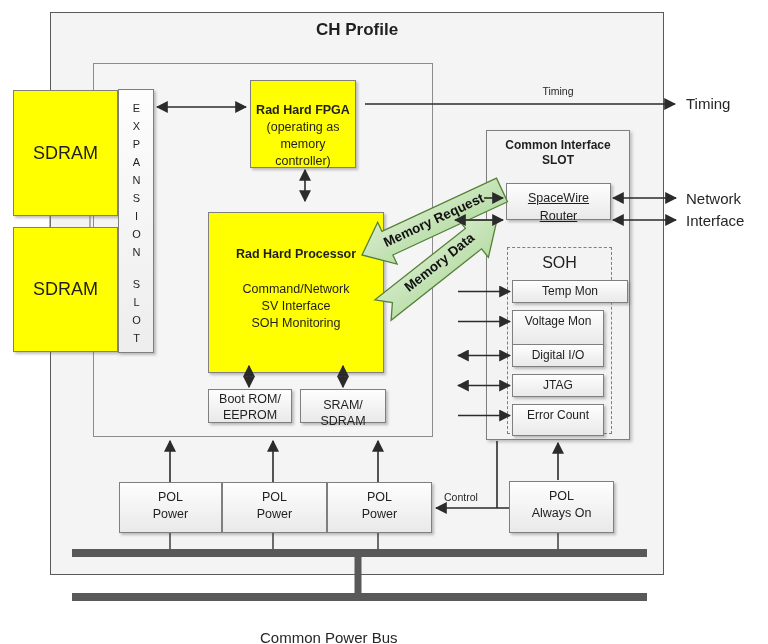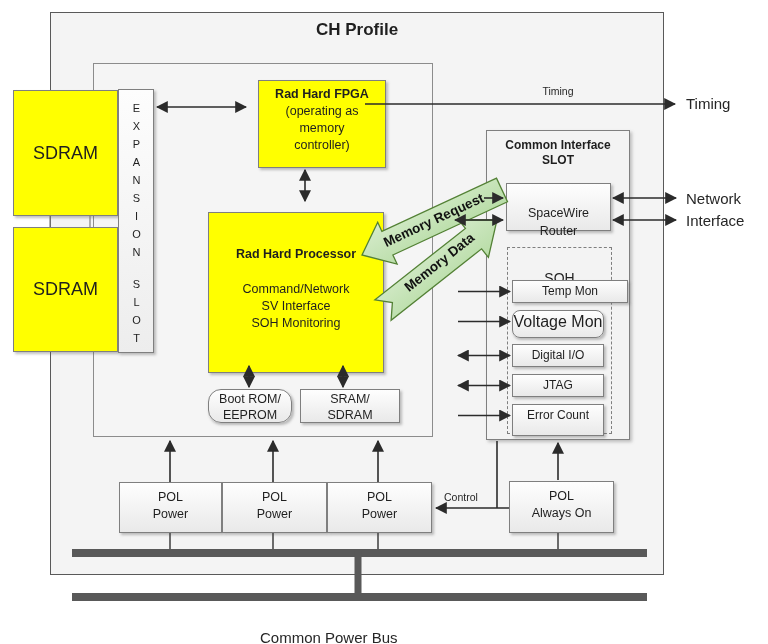--- a/index.html
+++ b/index.html
@@ -52,62 +52,62 @@
   </div>
   <div class="box yellow" style="left:13px; top:227px; width:105px; height:125px; display:flex; align-items:center; justify-content:center; font-size:18px;">
     <span>SDRAM</span>
   </div>
 
   <div class="box expansion" style="left:118px; top:89px; width:36px; height:264px;">
     <span class="vword">EXPANSION</span>
     <span class="vword" style="margin-top:14px;">SLOT</span>
   </div>
 
-  <div class="box yellow" style="left:258px; top:80px; width:128px; height:88px; padding-top:5px;">
+  <div class="box yellow" style="left:250px; top:80px; width:106px; height:88px; padding-top:21px;">
     <div class="bold">Rad Hard FPGA</div>
     <div>(operating as</div>
     <div>memory</div>
     <div>controller)</div>
   </div>
 
   <div class="box yellow" style="left:208px; top:212px; width:176px; height:161px;">
     <div class="bold" style="margin-top:33px;">Rad Hard Processor</div>
     <div style="margin-top:18px;">
       <div>Command/Network</div>
       <div>SV Interface</div>
       <div>SOH Monitoring</div>
     </div>
   </div>
 
-  <div class="box" style="left:208px; top:389px; width:84px; height:34px; line-height:16px; padding-top:1px;border-radius:13px;">
+  <div class="box" style="left:208px; top:389px; width:84px; height:34px; line-height:16px; padding-top:1px;">
     <div>Boot ROM/</div>
     <div>EEPROM</div>
   </div>
-  <div class="box" style="left:300px; top:389px; width:100px; height:34px; line-height:16px; padding-top:1px;">
+  <div class="box" style="left:300px; top:389px; width:86px; height:34px; line-height:16px; padding-top:7px;">
     <div>SRAM/</div>
     <div>SDRAM</div>
   </div>
 
   <div class="panel smac" style="left:486px; top:130px; width:144px; height:310px; text-align:center;">
     <div class="bold" style="margin-top:7px; font-size:12px; line-height:15px;">Common Interface</div>
     <div class="bold" style="font-size:12px; line-height:15px;">SLOT</div>
   </div>
 
-  <div class="box" style="left:506px; top:183px; width:105px; height:48px; line-height:18px; padding-top:20px;">
+  <div class="box" style="left:506px; top:183px; width:105px; height:37px; line-height:18px; padding-top:5px;text-decoration:underline;">
     <div>SpaceWire</div>
     <div>Router</div>
   </div>
 
   <div class="dashed" style="left:507px; top:247px; width:105px; height:187px;">
-    <div style="margin-top:22px; font-size:14px;">SOH</div>
+    <div style="margin-top:6px; font-size:16px;">SOH</div>
   </div>
   <div class="box" style="left:512px; top:280px; width:116px; height:23px; font-size:12px; line-height:21px;">
     <span>Temp Mon</span>
   </div>
-  <div class="box" style="left:512px; top:310px; width:92px; height:28px; font-size:16px; line-height:21px;border-radius:8px;">
+  <div class="box" style="left:512px; top:310px; width:92px; height:35px; font-size:12px; line-height:21px;">
     <span>Voltage Mon</span>
   </div>
   <div class="box" style="left:512px; top:344px; width:92px; height:23px; font-size:12px; line-height:21px;">
     <span>Digital I/O</span>
   </div>
   <div class="box" style="left:512px; top:374px; width:92px; height:23px; font-size:12px; line-height:21px;">
     <span>JTAG</span>
   </div>
   <div class="box" style="left:512px; top:404px; width:92px; height:32px; font-size:12px; line-height:21px;">
     <span>Error Count</span>

